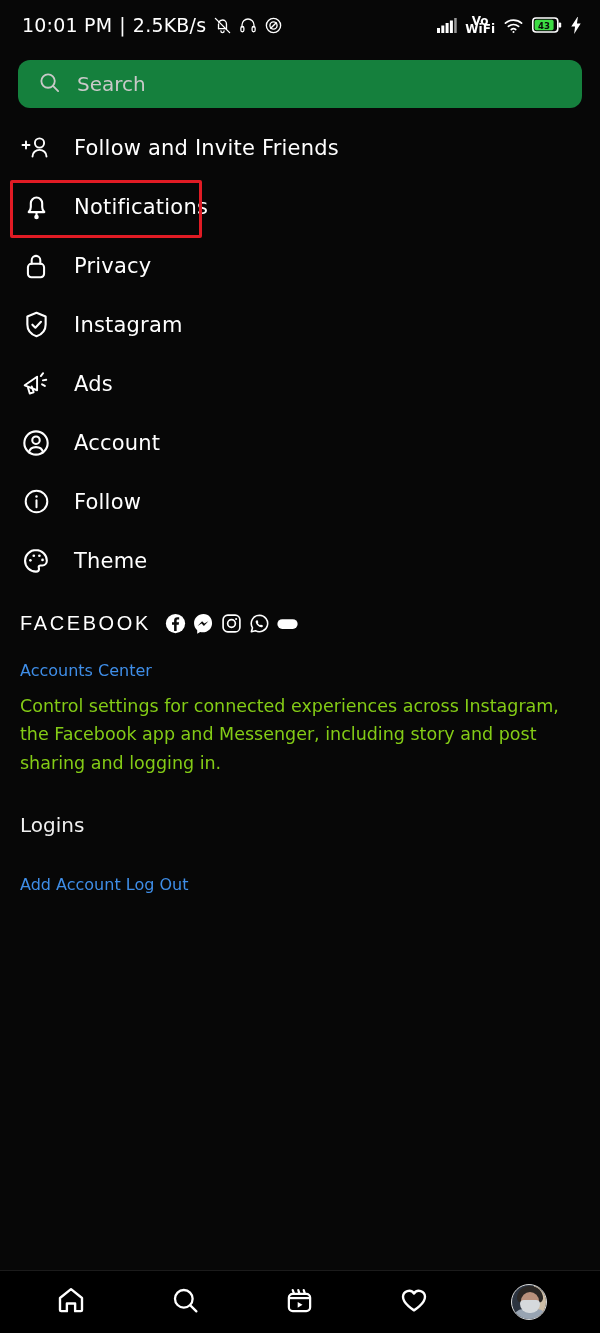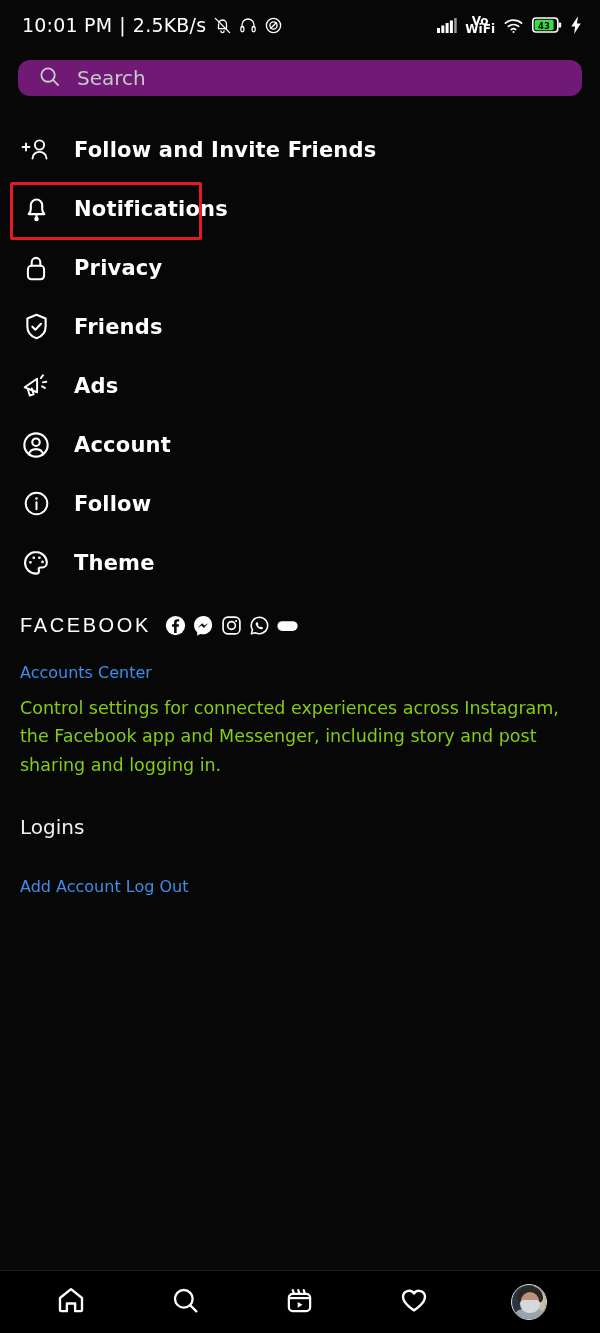--- a/index.html
+++ b/index.html
@@ -27,27 +27,27 @@
   .volte{ font-size:12px; line-height:8px; text-align:center; color:#fff; font-weight:bold; }
 
   
   .header{ height:72px; flex:0 0 72px; display:flex; align-items:center; padding:0 22px; gap:30px; }
   .back-arrow{ width:34px; height:34px; display:flex; align-items:center; justify-content:center; cursor:pointer; }
   .page-title{ font-size:27px; font-weight:500; color:#fff; font-family:"DejaVu Sans", sans-serif; letter-spacing:.3px; }
 
   
   .search-wrap{ padding:10px 18px 0 18px; }
   .search-bar{
-    height:36px; background:#701a75; border-radius:12px;
+    height:48px; background:#15803d; border-radius:12px;
     display:flex; align-items:center; gap:16px; padding:0 20px;
   }
   .search-placeholder{ color:#c9c9c9; font-size:20px; }
 
   
-  .menu{ padding-top:24px;font-weight:bold; }
+  .menu{ padding-top:10px; }
   .menu-item{
     height:59px; display:flex; align-items:center; gap:22px;
     padding:0 20px; position:relative; cursor:pointer;
   }
   .menu-item .mi-icon{ width:32px; height:32px; display:flex; align-items:center; justify-content:center; flex:0 0 32px; }
   .menu-item .mi-label{ font-size:21px; color:#fff; letter-spacing:.2px; }
   .menu-item.highlighted::after{
     content:""; position:absolute; left:10px; top:3px; width:186px; height:52px;
     border:3px solid #e01b24; border-radius:2px; pointer-events:none;
   }
@@ -205,21 +205,21 @@
       <span class="mi-label">Privacy</span>
     </div>
 
     <div class="menu-item">
       <span class="mi-icon">
         <svg width="27" height="29" viewBox="0 0 24 26" fill="none" stroke="#fff" stroke-width="1.9" stroke-linecap="round" stroke-linejoin="round">
           <path d="M12 2.5 3.8 5.8v7.1c0 5.2 3.4 8.9 8.2 10.6 4.8-1.7 8.2-5.4 8.2-10.6V5.8L12 2.5z"></path>
           <path d="M8.3 13.2l2.7 2.7 5-5.3"></path>
         </svg>
       </span>
-      <span class="mi-label">Friends</span>
+      <span class="mi-label">Instagram</span>
     </div>
 
     <div class="menu-item">
       <span class="mi-icon">
         <svg width="30" height="28" viewBox="0 0 26 26" fill="none" stroke="#fff" stroke-width="1.8" stroke-linecap="round" stroke-linejoin="round">
           <path d="M2.5 14.2 14 6.2v12.6L2.5 14.2z"></path>
           <path d="M5.6 16.4l1.6 5.4 3.6-1.1-1.7-5.4"></path>
           <path d="M17.5 5.6 19.6 3"></path>
             <path d="M19.4 9.6l3.1-.5"></path>
             <path d="M18.6 13.3l2.6 1.5"></path>

